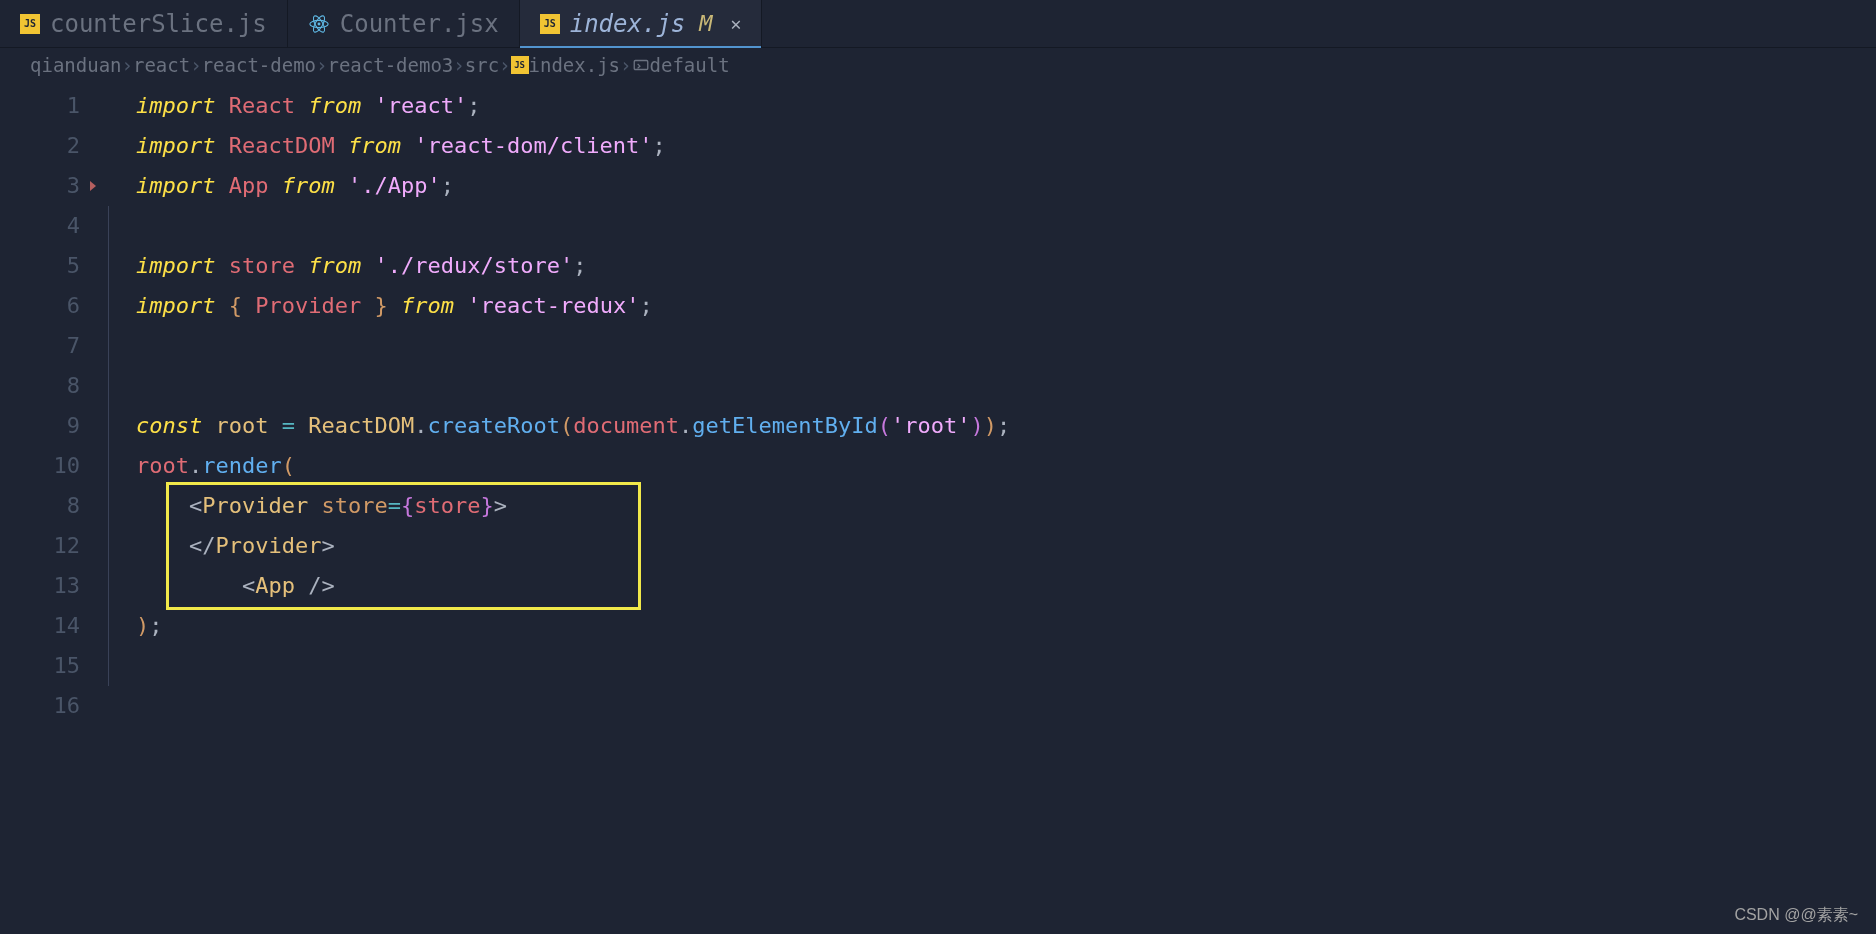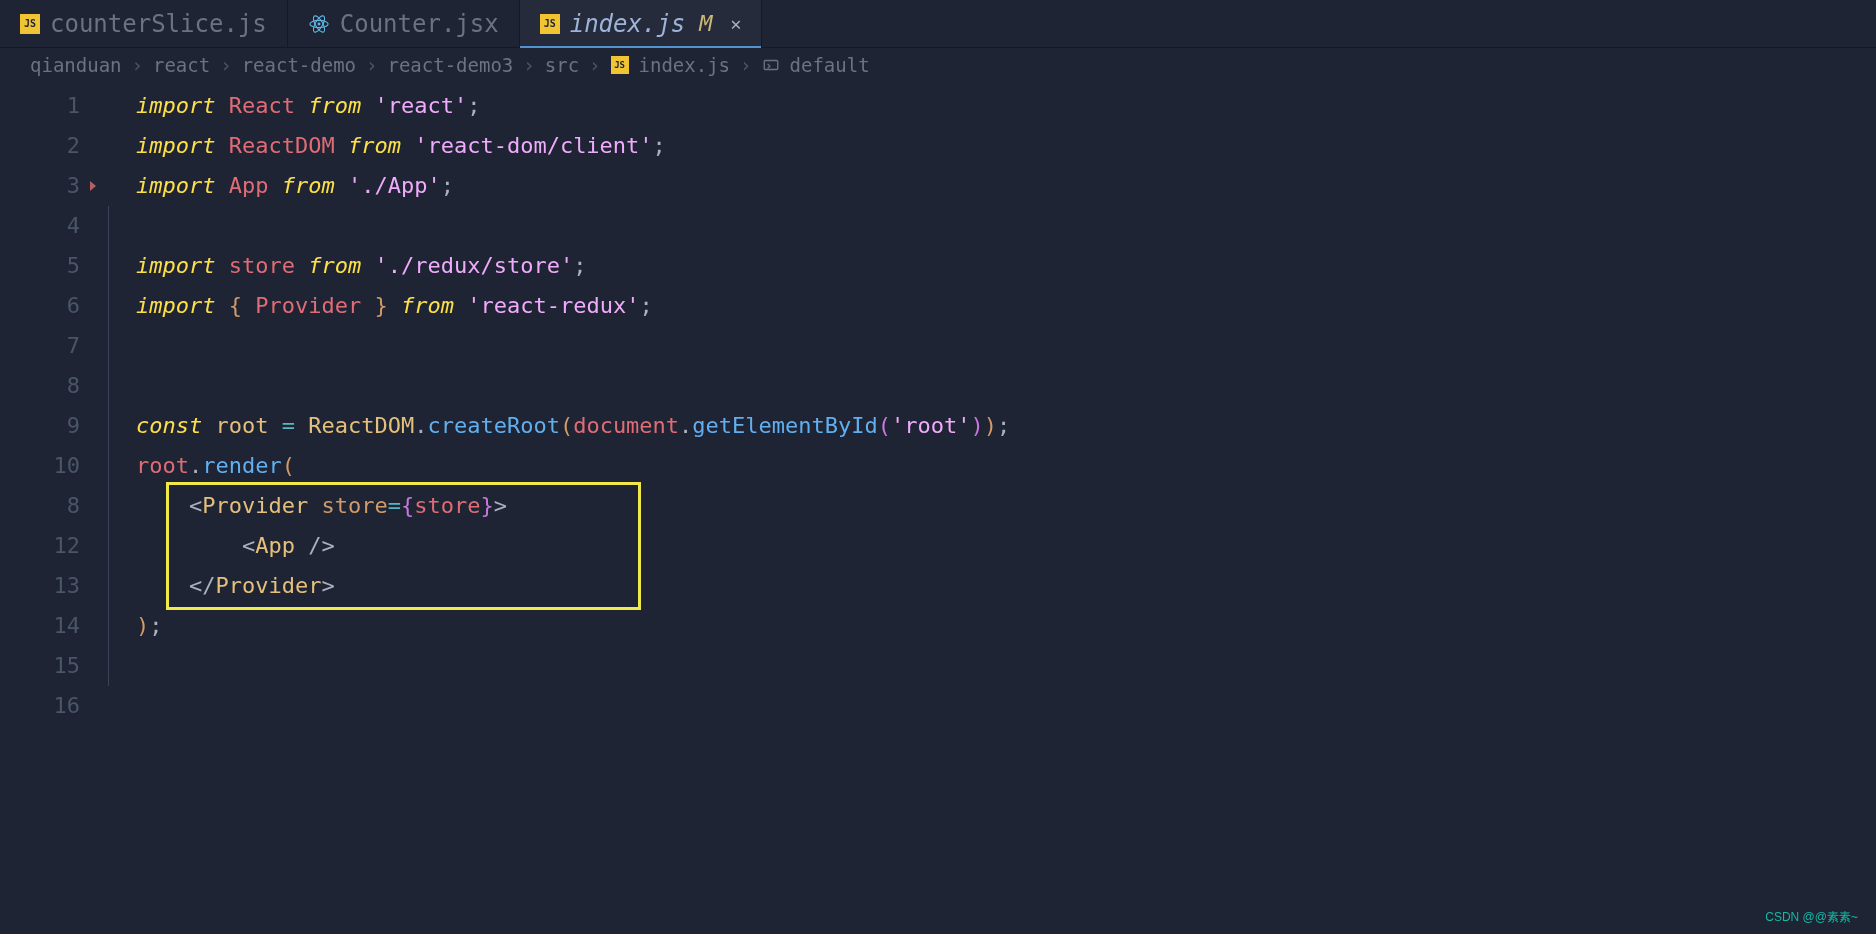--- a/index.html
+++ b/index.html
@@ -67,21 +67,21 @@
   margin-left: 8px;
   color: #abb2bf;
   font-size: 18px;
 }
 
 
 .breadcrumbs {
   display: flex;
   align-items: center;
   padding: 6px 30px;
-  gap: 10px;
+  gap: 0;
   color: #6b7280;
   font-size: 19px;
   background: #1e2433;
 }
 .breadcrumbs .sep { color: #4a5568; }
 .breadcrumbs .js-icon-sm {
   width: 18px;
   height: 18px;
   background: #f1c433;
   display: inline-flex;
@@ -166,22 +166,22 @@
   position: absolute;
   border: 3px solid #f1e84a;
   pointer-events: none;
 }
 
 
 .watermark {
   position: absolute;
   bottom: 8px;
   right: 18px;
-  color: #14b8a6;
-  font-size: 12px;
+  color: #a3a3a3;
+  font-size: 16px;
   font-family: sans-serif;
 }
 </style>
 </head>
 <body>
 
 <div class="tabs">
   <div class="tab">
     <span class="js-icon">JS</span>
     <span class="label">counterSlice.js</span>
@@ -255,20 +255,20 @@
       <div class="line"><span class="kw">import</span><span class="plain"> </span><span class="var">ReactDOM</span><span class="plain"> </span><span class="kw">from</span><span class="plain"> </span><span class="str">'react-dom/client'</span><span class="punc">;</span></div>
       <div class="line"><span class="kw">import</span><span class="plain"> </span><span class="var">App</span><span class="plain"> </span><span class="kw">from</span><span class="plain"> </span><span class="str">'./App'</span><span class="punc">;</span></div>
       <div class="line"><span class="indent-guide"></span></div>
       <div class="line"><span class="indent-guide"></span><span class="kw">import</span><span class="plain"> </span><span class="var">store</span><span class="plain"> </span><span class="kw">from</span><span class="plain"> </span><span class="str">'./redux/store'</span><span class="punc">;</span></div>
       <div class="line"><span class="indent-guide"></span><span class="kw">import</span><span class="plain"> </span><span class="paren-y">{</span><span class="plain"> </span><span class="var">Provider</span><span class="plain"> </span><span class="paren-y">}</span><span class="plain"> </span><span class="kw">from</span><span class="plain"> </span><span class="str">'react-redux'</span><span class="punc">;</span></div>
       <div class="line"><span class="indent-guide"></span></div>
       <div class="line"><span class="indent-guide"></span></div>
       <div class="line"><span class="indent-guide"></span><span class="kw">const</span><span class="plain"> </span><span class="cls">root</span><span class="plain"> </span><span class="op">=</span><span class="plain"> </span><span class="cls">ReactDOM</span><span class="punc">.</span><span class="fn">createRoot</span><span class="paren-y">(</span><span class="var">document</span><span class="punc">.</span><span class="fn">getElementById</span><span class="brace">(</span><span class="str">'root'</span><span class="brace">)</span><span class="paren-y">)</span><span class="punc">;</span></div>
       <div class="line"><span class="indent-guide"></span><span class="var">root</span><span class="punc">.</span><span class="fn">render</span><span class="paren-y">(</span></div>
       <div class="line"><span class="indent-guide"></span><span class="plain">    </span><span class="punc">&lt;</span><span class="cls">Provider</span><span class="plain"> </span><span class="attr">store</span><span class="op">=</span><span class="brace">{</span><span class="var">store</span><span class="brace">}</span><span class="punc">&gt;</span></div>
+      <div class="line"><span class="indent-guide"></span><span class="plain">    </span><span class="punc">&lt;/</span><span class="cls">Provider</span><span class="punc">&gt;</span></div>
       <div class="line"><span class="indent-guide"></span><span class="plain">        </span><span class="punc">&lt;</span><span class="cls">App</span><span class="plain"> </span><span class="punc">/&gt;</span></div>
-      <div class="line"><span class="indent-guide"></span><span class="plain">    </span><span class="punc">&lt;/</span><span class="cls">Provider</span><span class="punc">&gt;</span></div>
       <div class="line"><span class="indent-guide"></span><span class="paren-y">)</span><span class="punc">;</span></div>
       <div class="line"><span class="indent-guide"></span></div>
     </div>
 </div>
 
 <div class="watermark">CSDN @@素素~</div>
 
 </body></html>

